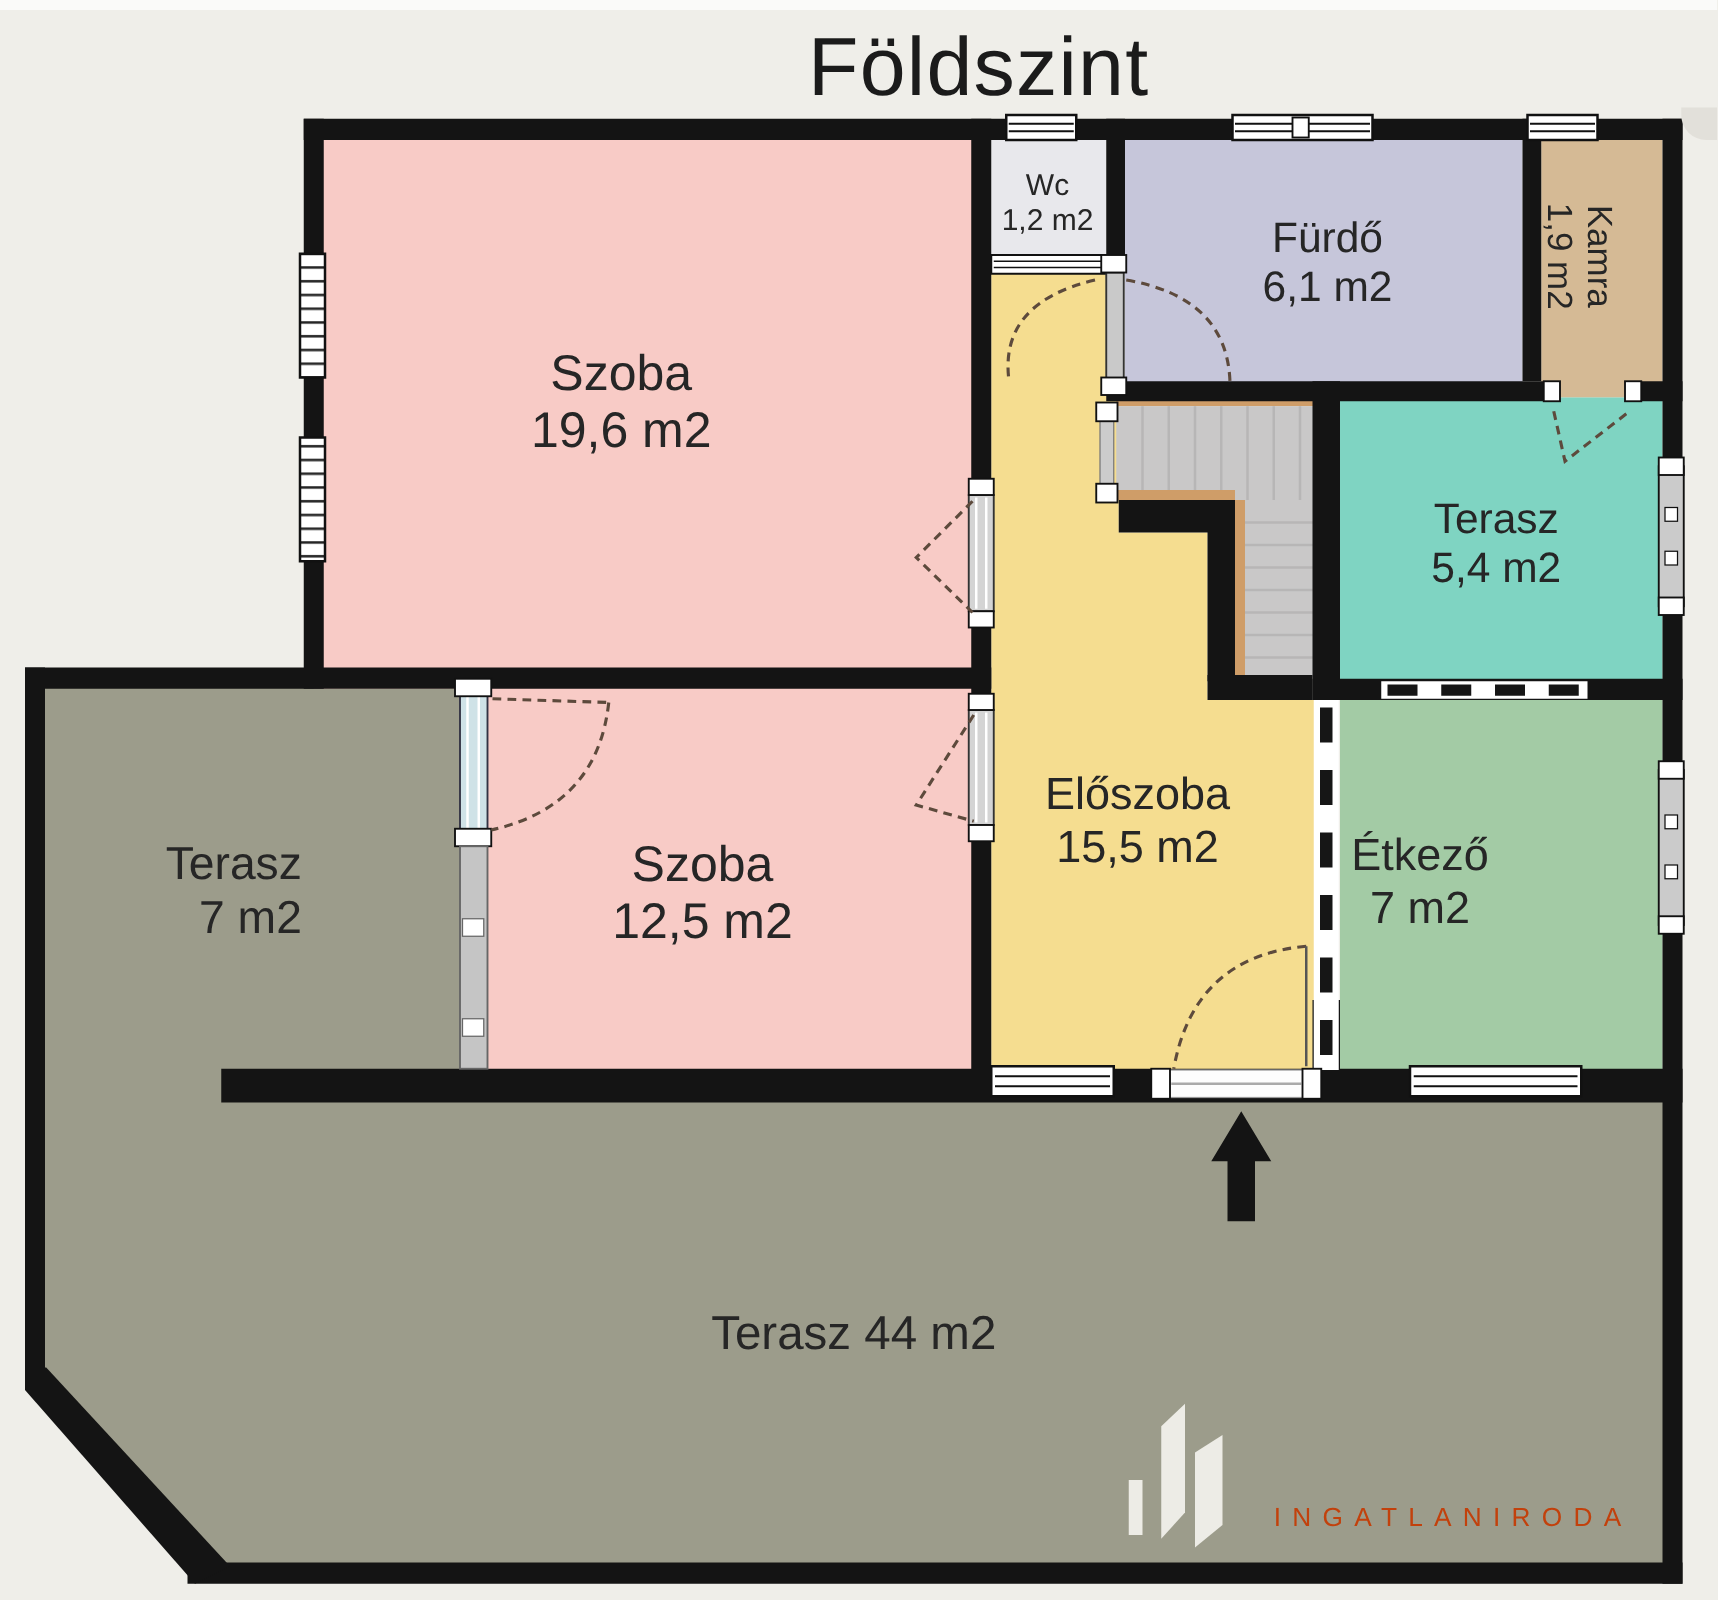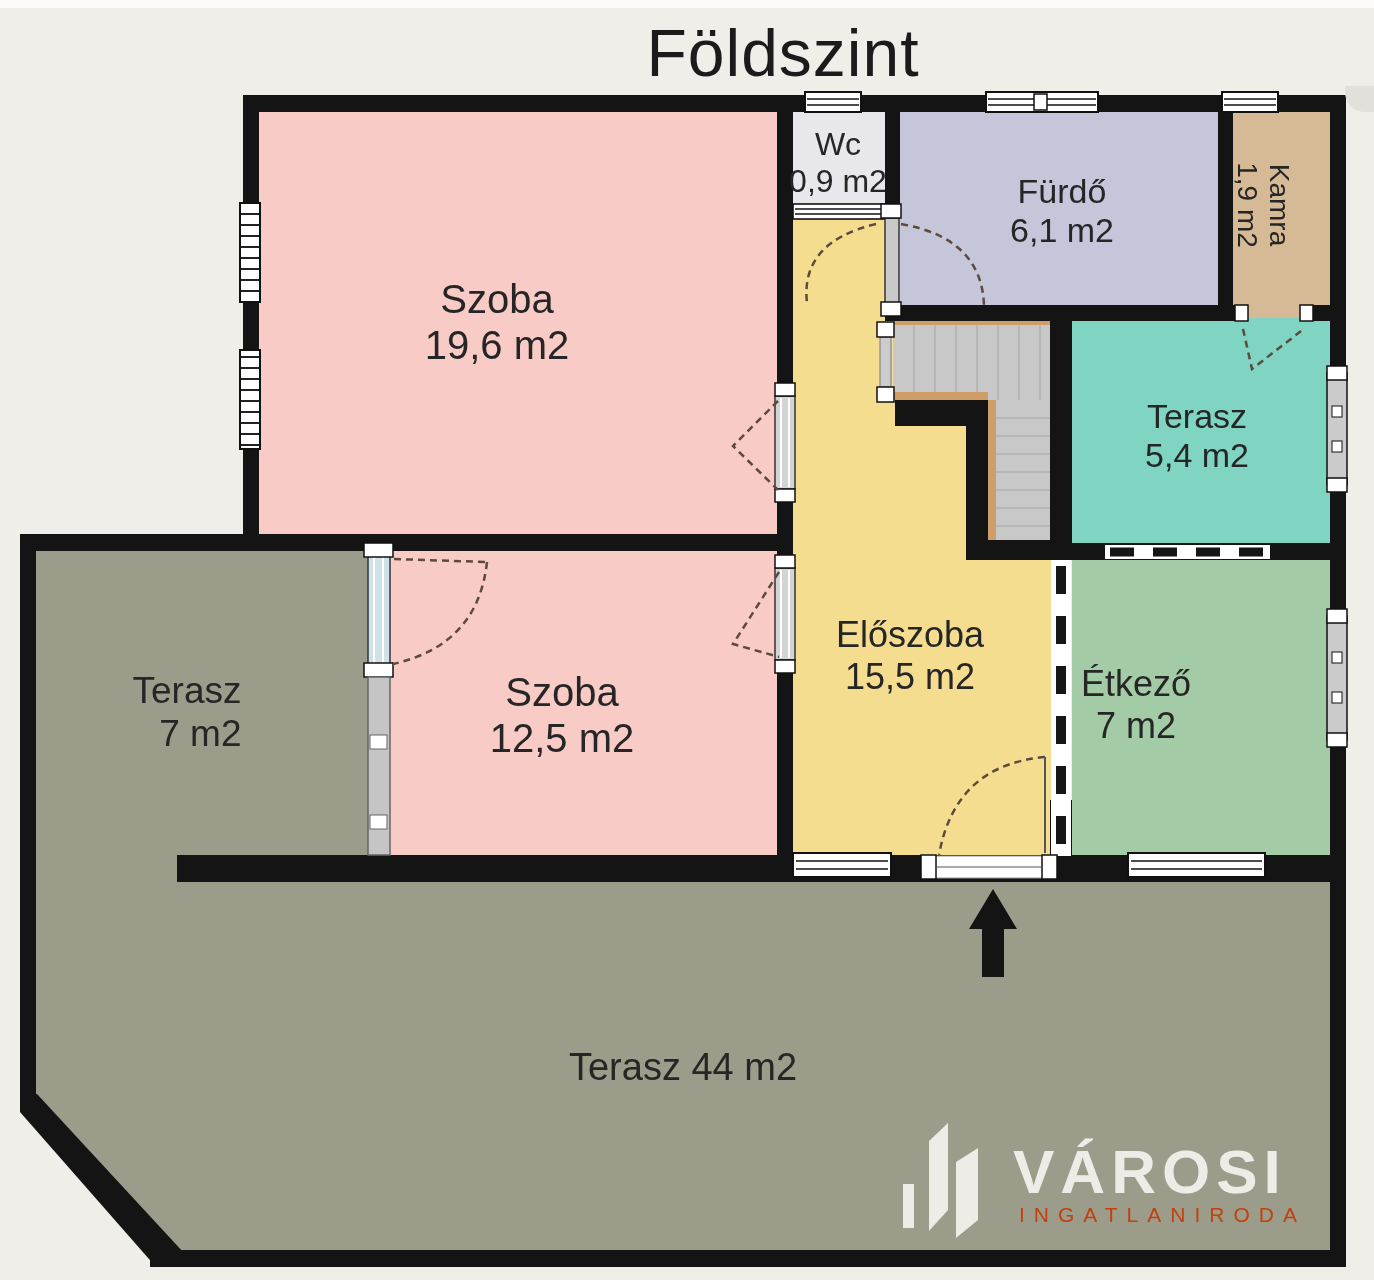--- a/index.html
+++ b/index.html
@@ -220,23 +220,23 @@
       <polygon points="956,1162 978,1148 978,1220 956,1238"></polygon>
     </g>
   </svg>
 
   <div id="title" class="t">Földszint</div>
 
   <div class="lbl" style="left:497px;top:322px;font-size:40px;">
     <div>Szoba</div>
     <div>19,6 m2</div>
   </div>
-  <div class="lbl" style="left:838px;top:163px;font-size:32px;">
+  <div class="lbl" style="left:838px;top:163px;font-size:24px;">
     <div>Wc</div>
-    <div>0,9 m2</div>
+    <div>1,2 m2</div>
   </div>
   <div class="lbl" style="left:1062px;top:211px;font-size:34px;">
     <div>Fürdő</div>
     <div>6,1 m2</div>
   </div>
   <div class="lbl rot" style="left:1263px;top:205px;font-size:28px;">
     <div>Kamra</div>
     <div>1,9 m2</div>
   </div>
   <div class="lbl" style="left:1197px;top:436px;font-size:34px;">
@@ -256,17 +256,16 @@
     <div>12,5 m2</div>
   </div>
   <div class="lbl" style="left:187px;top:713px;font-size:37px;text-align:right;">
     <div>Terasz</div>
     <div>7 m2</div>
   </div>
   <div class="lbl" style="left:683px;top:1067px;font-size:38px;">
     <div>Terasz 44 m2</div>
   </div>
 
-  <div id="logo-name">VÁROSI</div>
   <div id="logo-sub">INGATLANIRODA</div>
 
   <div id="curl"></div>
 </div>
 
 </body></html>

